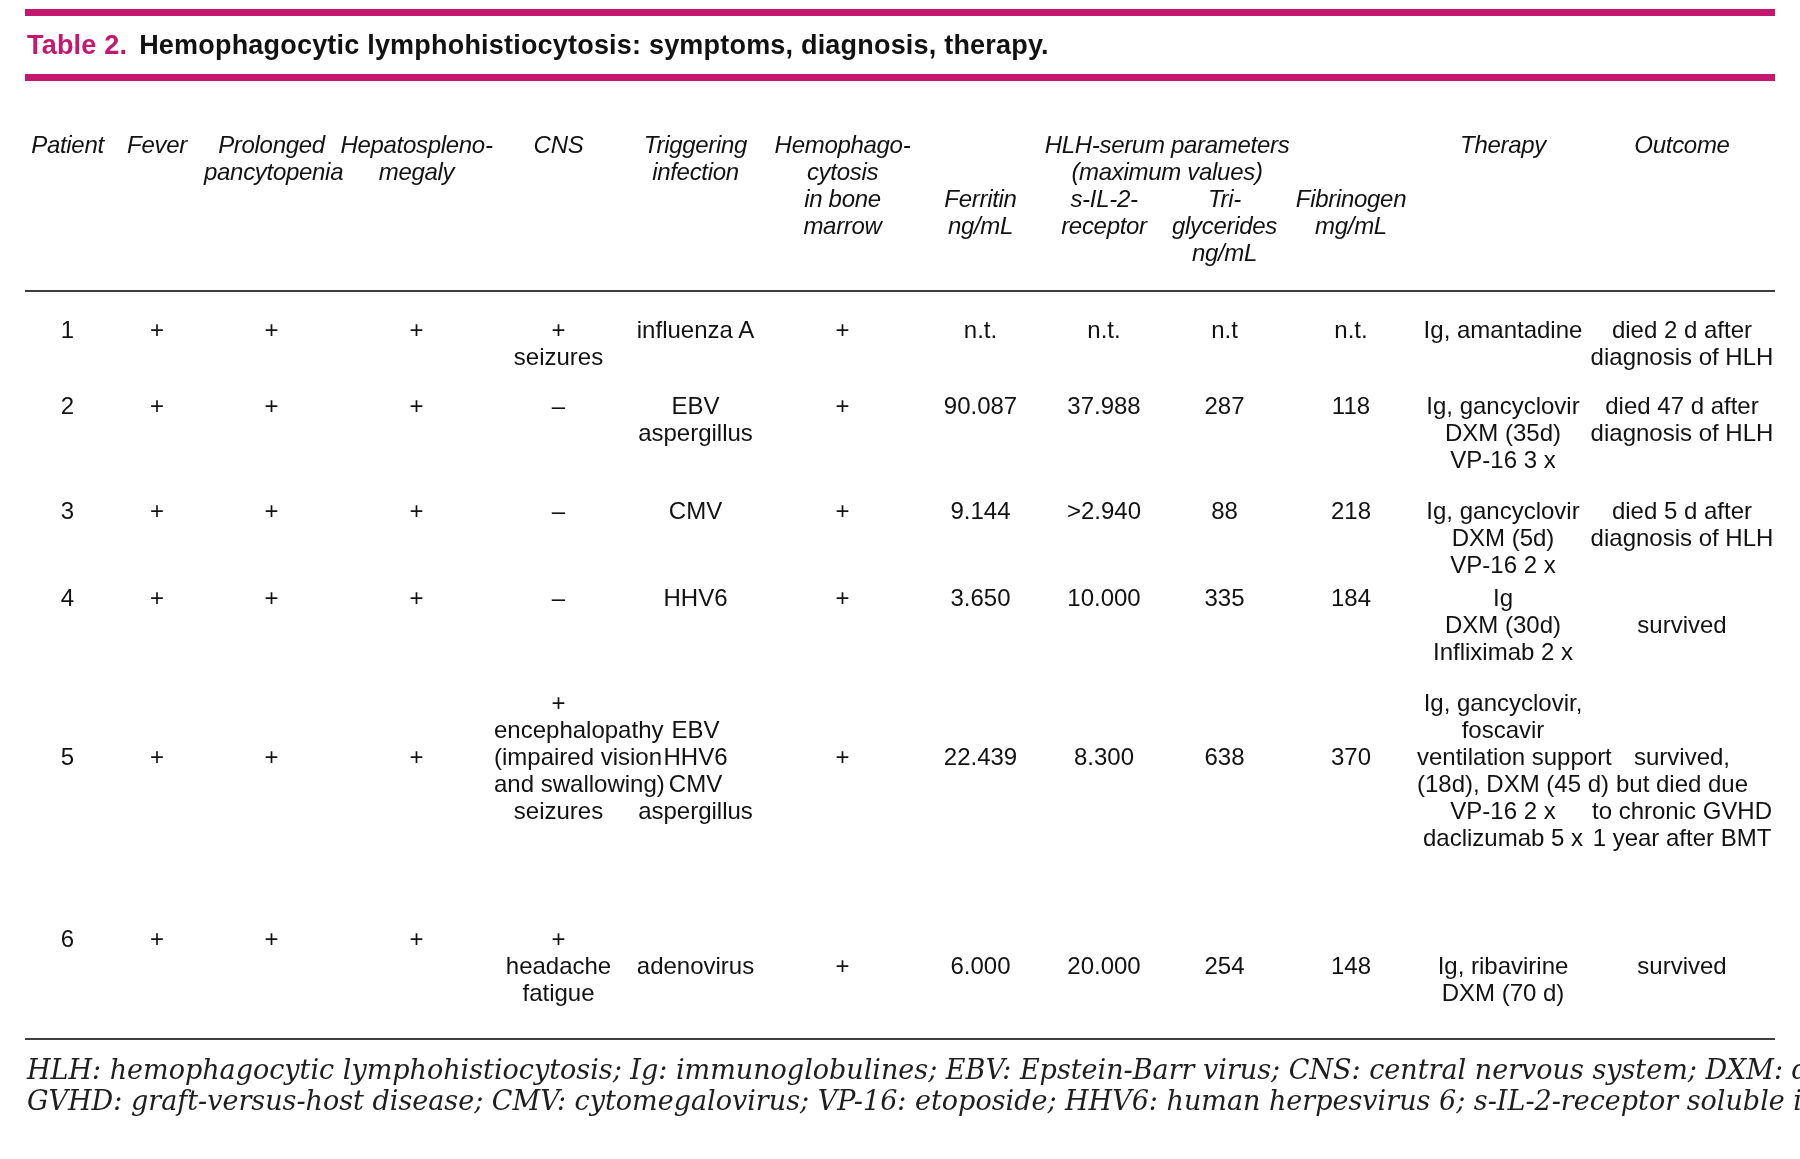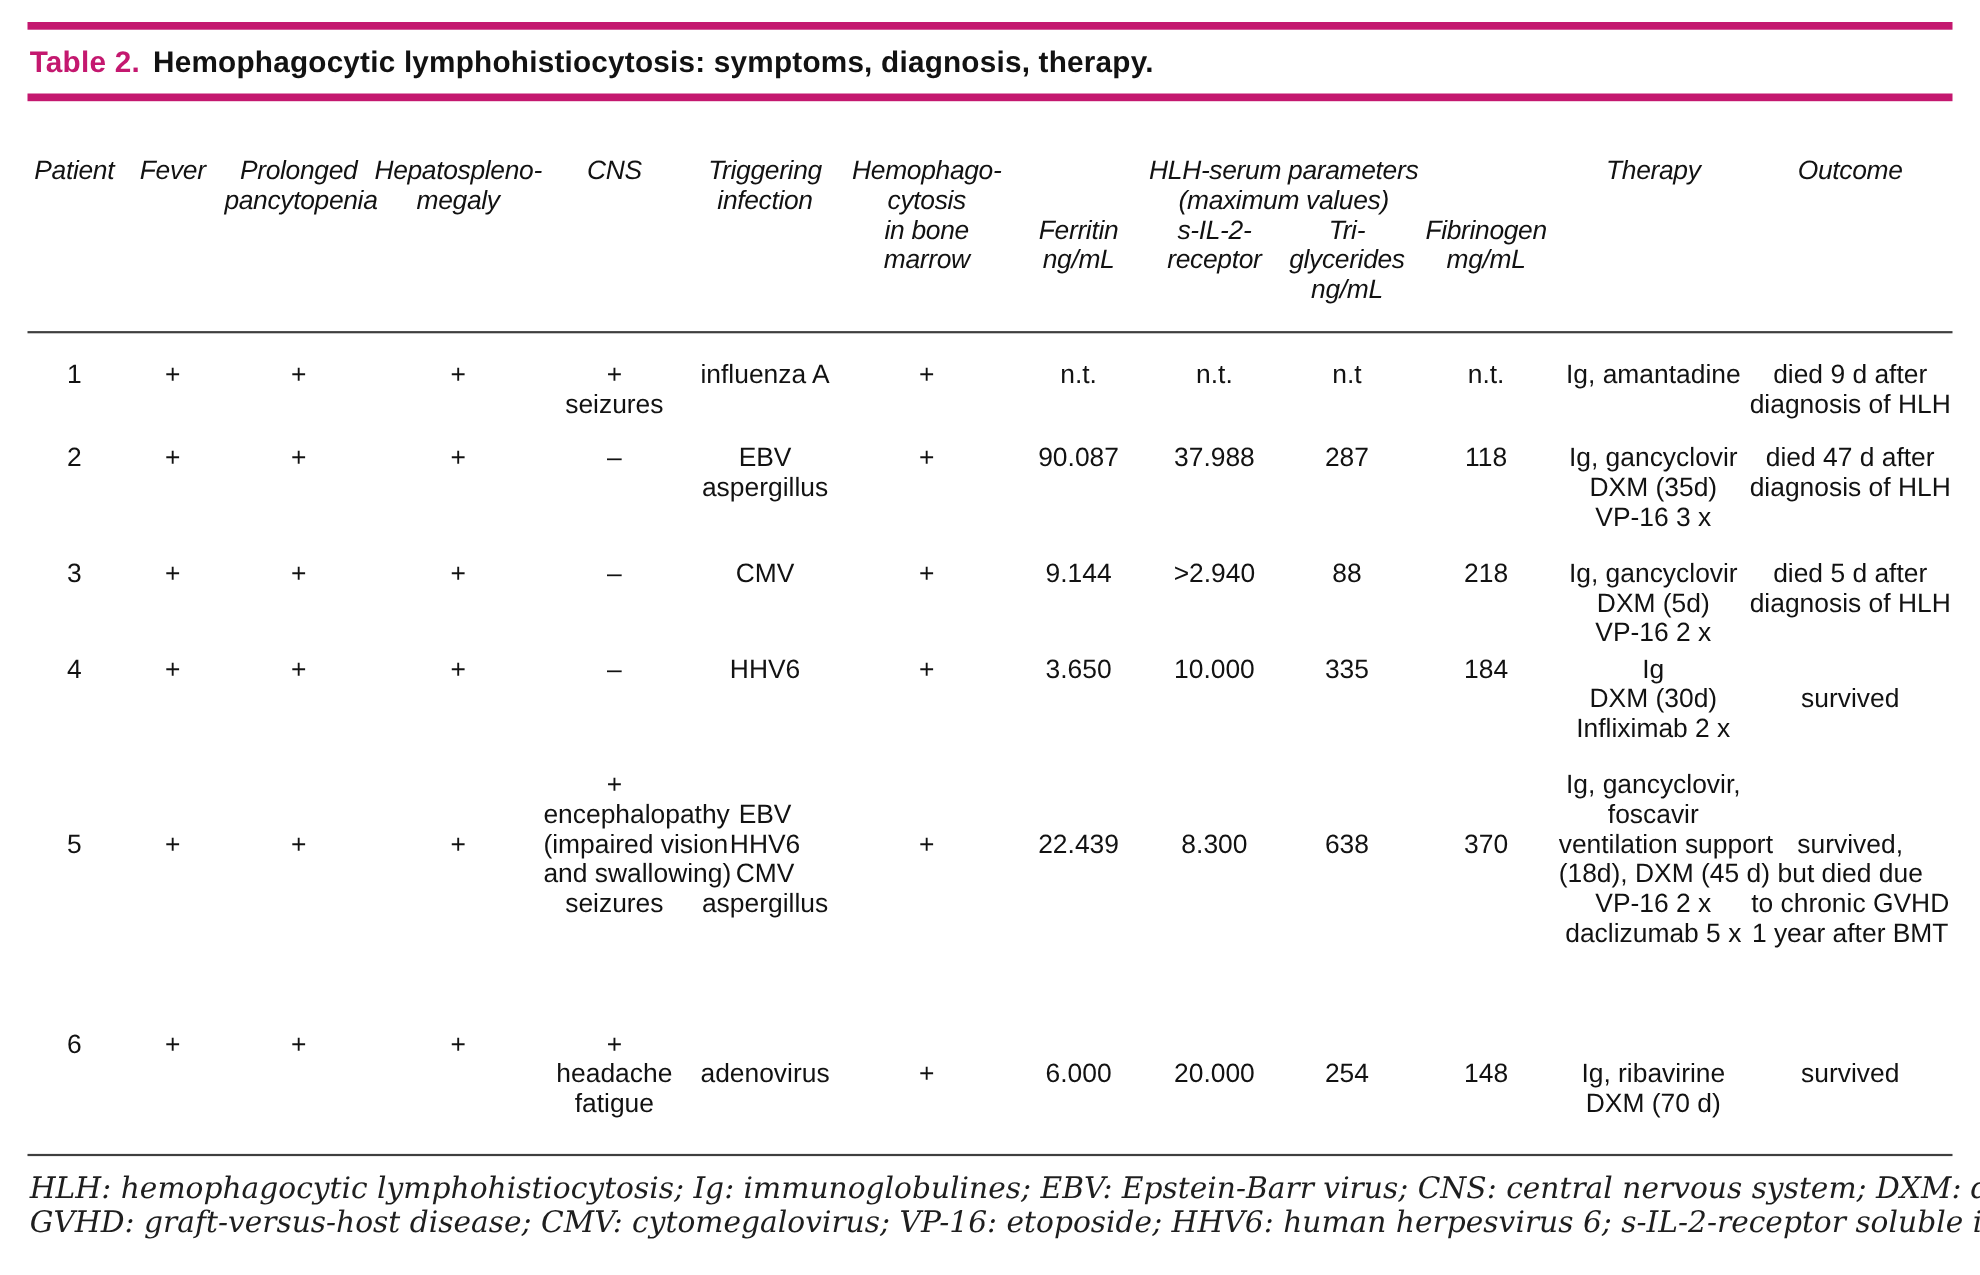--- a/index.html
+++ b/index.html
@@ -8,21 +8,21 @@
     background: #ffffff;
   }
   body {
     width: 1800px;
     height: 1159px;
     font-family: "Liberation Sans", sans-serif;
     color: #121212;
     overflow: hidden;
   }
   .page {
-    padding-top: 20px;
+    padding-top: 9px;
   }
   .accent-bar {
     height: 7px;
     background: #c4186f;
     margin: 0 25px;
   }
   .title-row {
     margin: 14px 27px 13px 27px;
     font-size: 27px;
     font-weight: 700;
@@ -155,21 +155,21 @@
         <td>+</td>
         <td>+
 seizures</td>
         <td>influenza A</td>
         <td>+</td>
         <td>n.t.</td>
         <td>n.t.</td>
         <td>n.t</td>
         <td>n.t.</td>
         <td>Ig, amantadine</td>
-        <td>died 9 d after
+        <td>died 2 d after
 diagnosis of HLH</td>
       </tr>
 
       <tr class="row-2">
         <td class="col-left">2</td>
         <td>+</td>
         <td>+</td>
         <td>+</td>
         <td>–</td>
         <td>EBV

